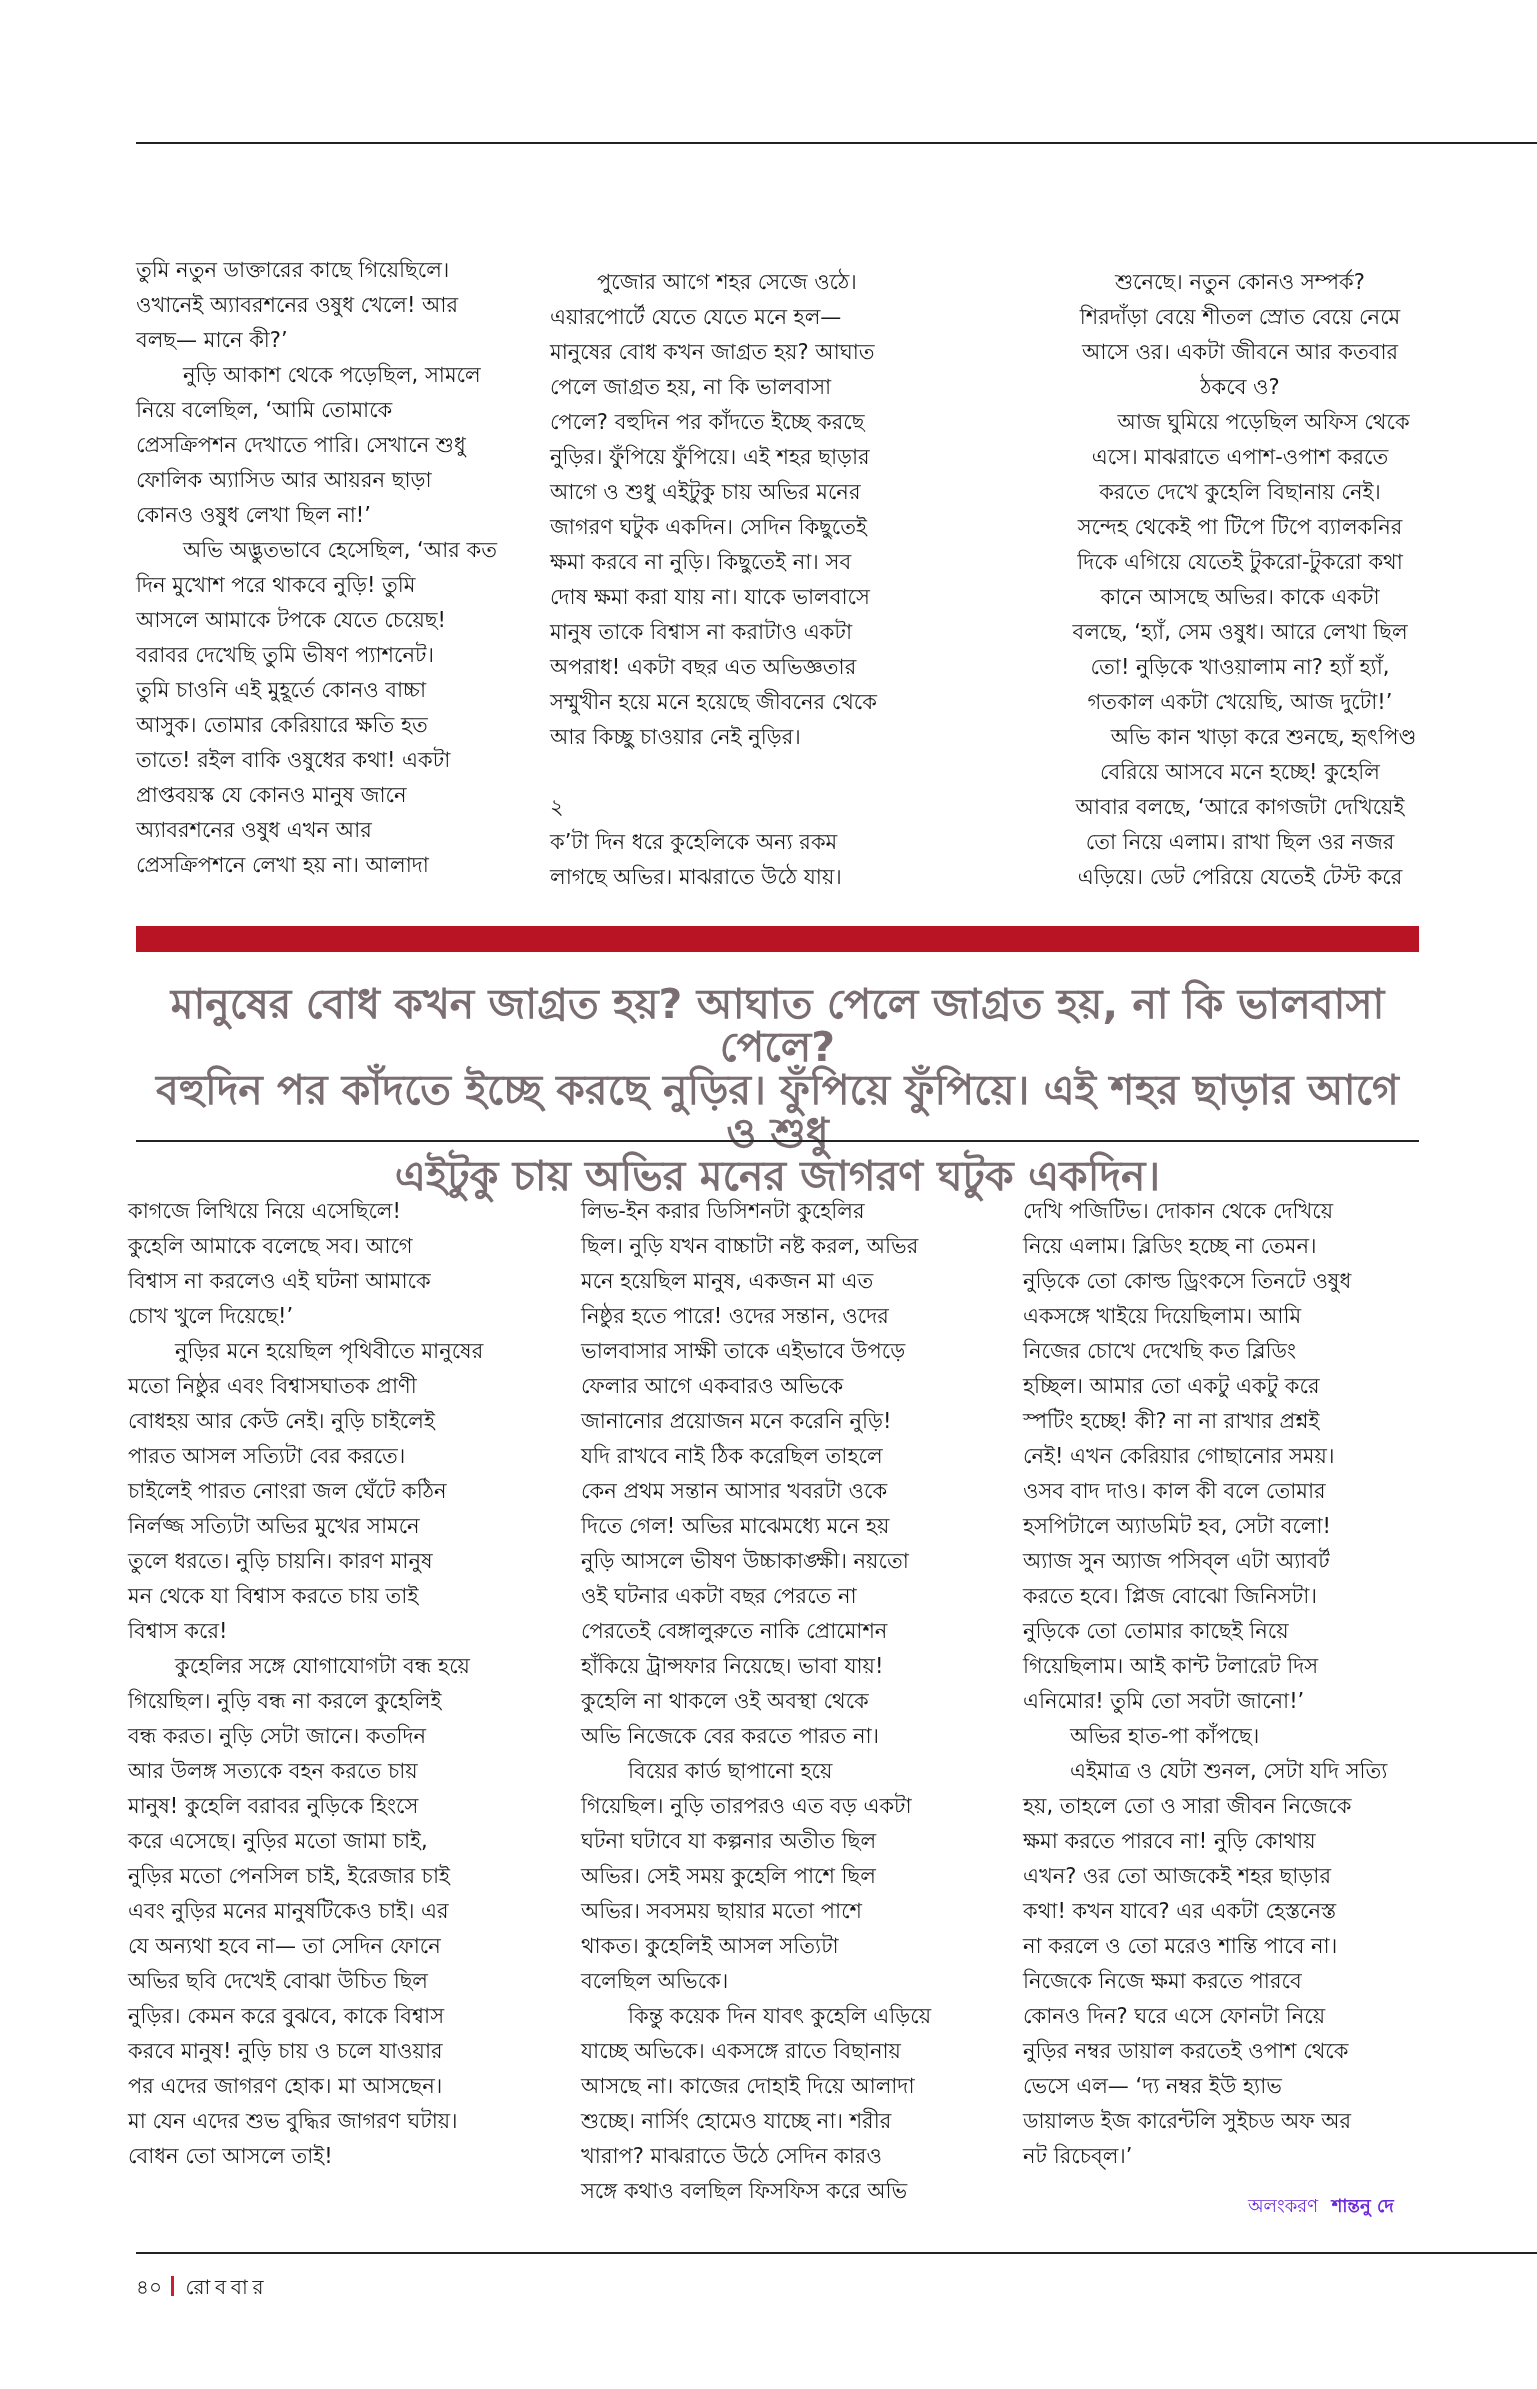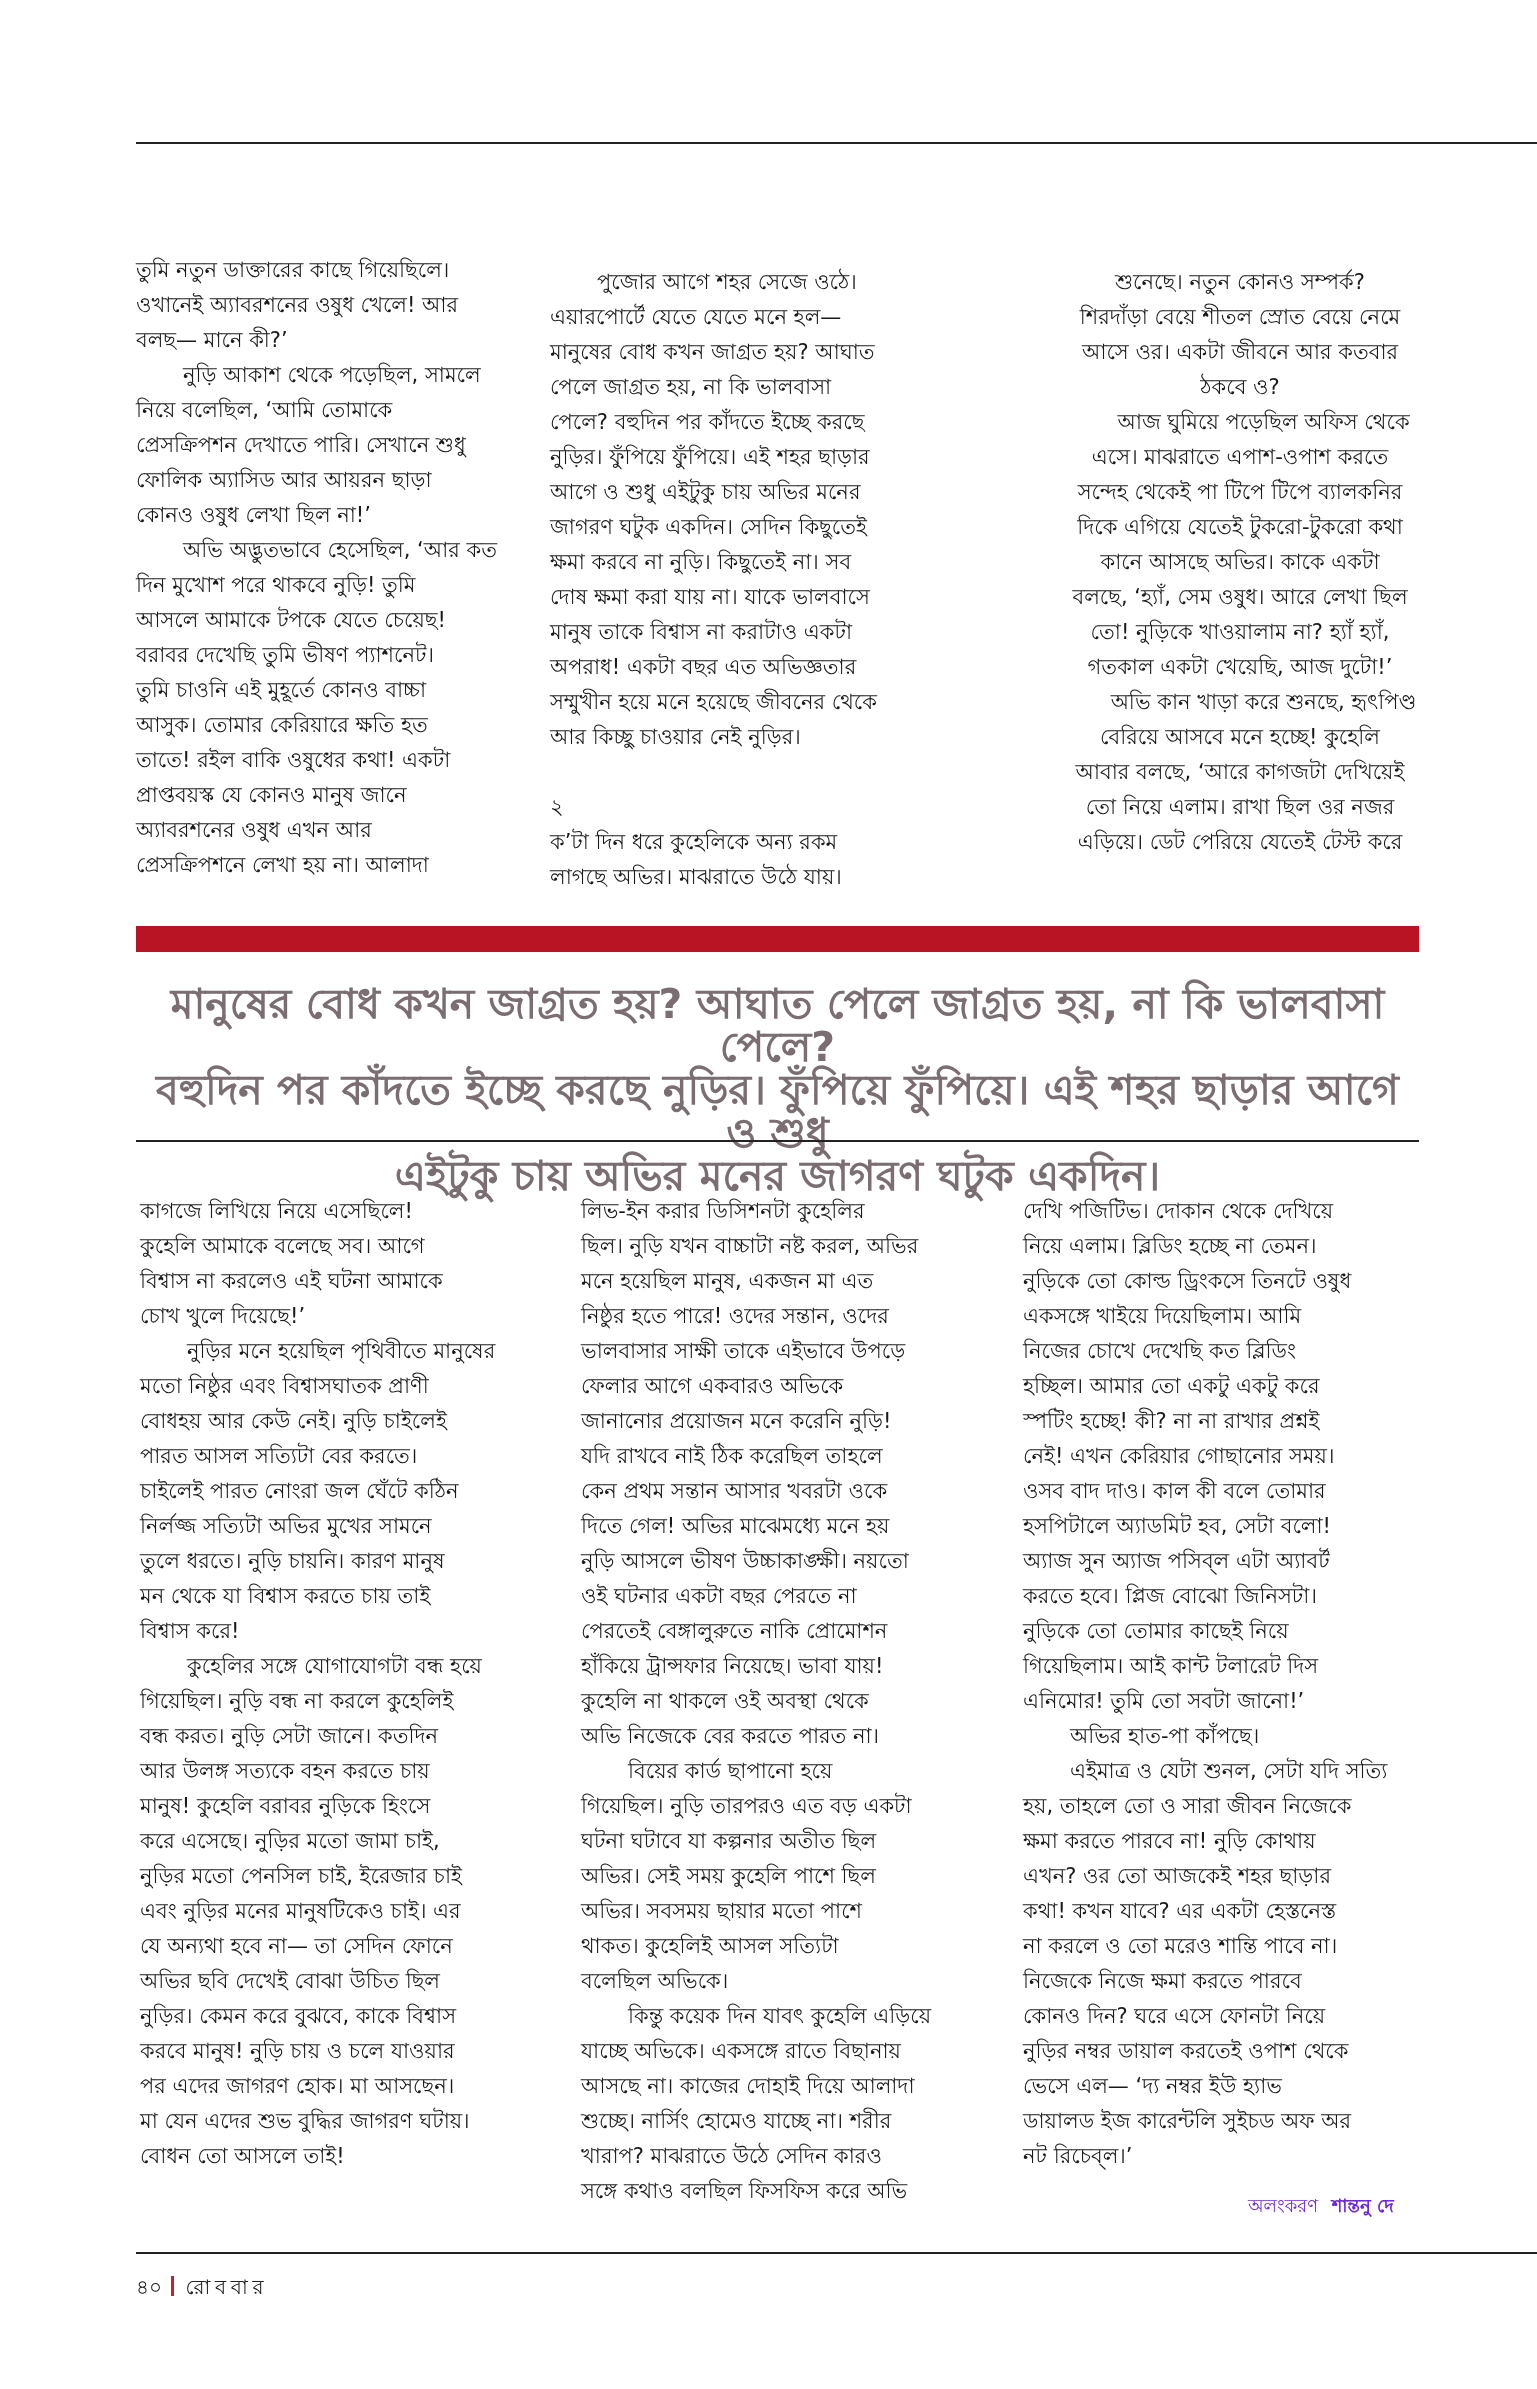--- a/index.html
+++ b/index.html
@@ -68,20 +68,21 @@
     <span class="ln">ক’টা দিন ধরে কুহেলিকে অন্য রকম</span>
     <span class="ln">লাগছে অভির। মাঝরাতে উঠে যায়।</span>
   </div>
 <div class="col" id="tc2" style="left:1023px; top:265px; width:434px;text-align:center;">
     <span class="ln">শুনেছে। নতুন কোনও সম্পর্ক?</span>
     <span class="ln">শিরদাঁড়া বেয়ে শীতল স্রোত বেয়ে নেমে</span>
     <span class="ln">আসে ওর। একটা জীবনে আর কতবার</span>
     <span class="ln">ঠকবে ও?</span>
     <span class="ln indent">আজ ঘুমিয়ে পড়েছিল অফিস থেকে</span>
     <span class="ln">এসে। মাঝরাতে এপাশ-ওপাশ করতে</span>
+    <span class="ln">করতে দেখে কুহেলি বিছানায় নেই।</span>
     <span class="ln">সন্দেহ থেকেই পা টিপে টিপে ব্যালকনির</span>
     <span class="ln">দিকে এগিয়ে যেতেই টুকরো-টুকরো কথা</span>
     <span class="ln">কানে আসছে অভির। কাকে একটা</span>
     <span class="ln">বলছে, ‘হ্যাঁ, সেম ওষুধ। আরে লেখা ছিল</span>
     <span class="ln">তো! নুড়িকে খাওয়ালাম না? হ্যাঁ হ্যাঁ,</span>
     <span class="ln">গতকাল একটা খেয়েছি, আজ দুটো!’</span>
     <span class="ln indent">অভি কান খাড়া করে শুনছে, হৃৎপিণ্ড</span>
     <span class="ln">বেরিয়ে আসবে মনে হচ্ছে! কুহেলি</span>
     <span class="ln">আবার বলছে, ‘আরে কাগজটা দেখিয়েই</span>
     <span class="ln">তো নিয়ে এলাম। রাখা ছিল ওর নজর</span>
@@ -91,21 +92,21 @@
 <div class="red-band"></div>
 
 <div class="pullquote">
   <span class="pq-line">মানুষের বোধ কখন জাগ্রত হয়? আঘাত পেলে জাগ্রত হয়, না কি ভালবাসা পেলে?</span>
   <span class="pq-line">বহুদিন পর কাঁদতে ইচ্ছে করছে নুড়ির। ফুঁপিয়ে ফুঁপিয়ে। এই শহর ছাড়ার আগে ও শুধু</span>
   <span class="pq-line">এইটুকু চায় অভির মনের জাগরণ ঘটুক একদিন।</span>
 </div>
 
 <div class="rule-mid"></div>
 
-<div class="col" id="bc0" style="left:140px; top:1194px; width:403px;">
+<div class="col" id="bc0" style="left:128px; top:1194px; width:403px;">
     <span class="ln">কাগজে লিখিয়ে নিয়ে এসেছিলে!</span>
     <span class="ln">কুহেলি আমাকে বলেছে সব। আগে</span>
     <span class="ln">বিশ্বাস না করলেও এই ঘটনা আমাকে</span>
     <span class="ln">চোখ খুলে দিয়েছে!’</span>
     <span class="ln indent">নুড়ির মনে হয়েছিল পৃথিবীতে মানুষের</span>
     <span class="ln">মতো নিষ্ঠুর এবং বিশ্বাসঘাতক প্রাণী</span>
     <span class="ln">বোধহয় আর কেউ নেই। নুড়ি চাইলেই</span>
     <span class="ln">পারত আসল সত্যিটা বের করতে।</span>
     <span class="ln">চাইলেই পারত নোংরা জল ঘেঁটে কঠিন</span>
     <span class="ln">নির্লজ্জ সত্যিটা অভির মুখের সামনে</span>

